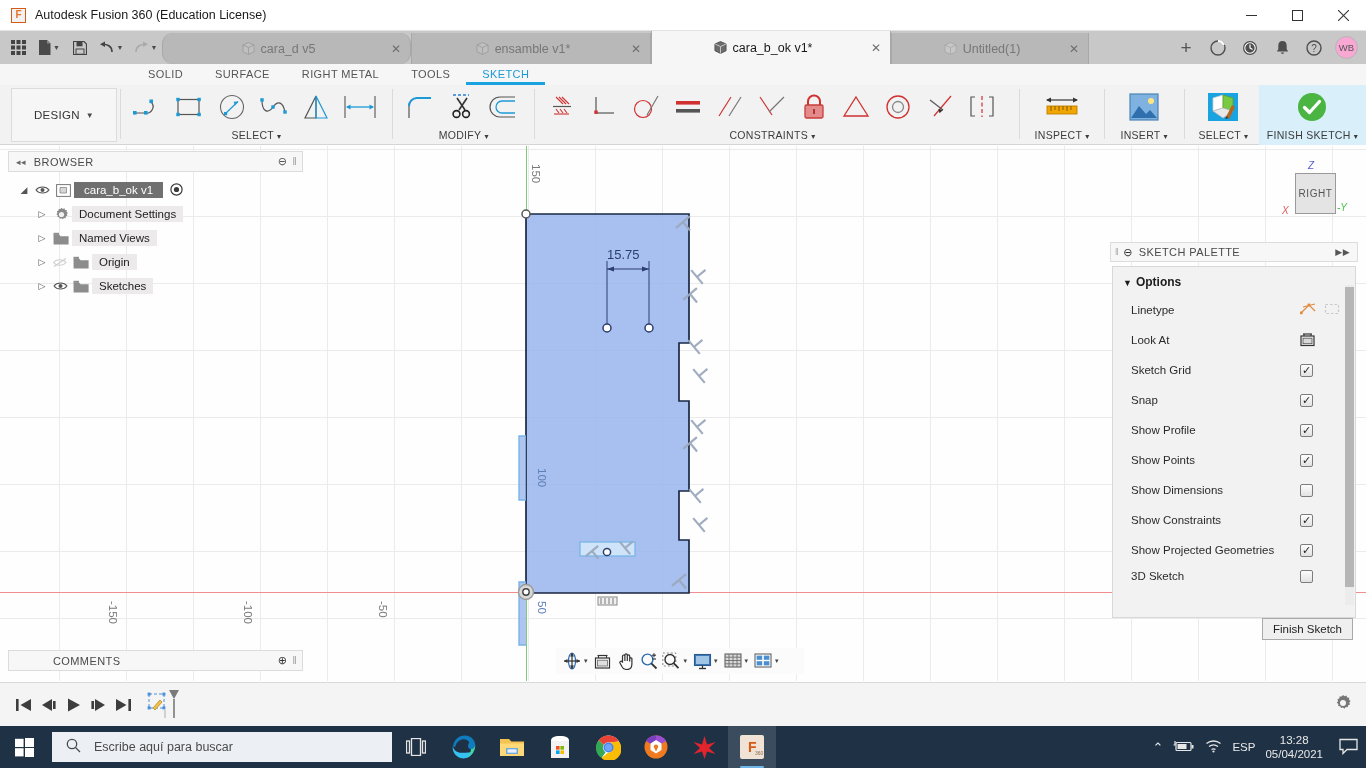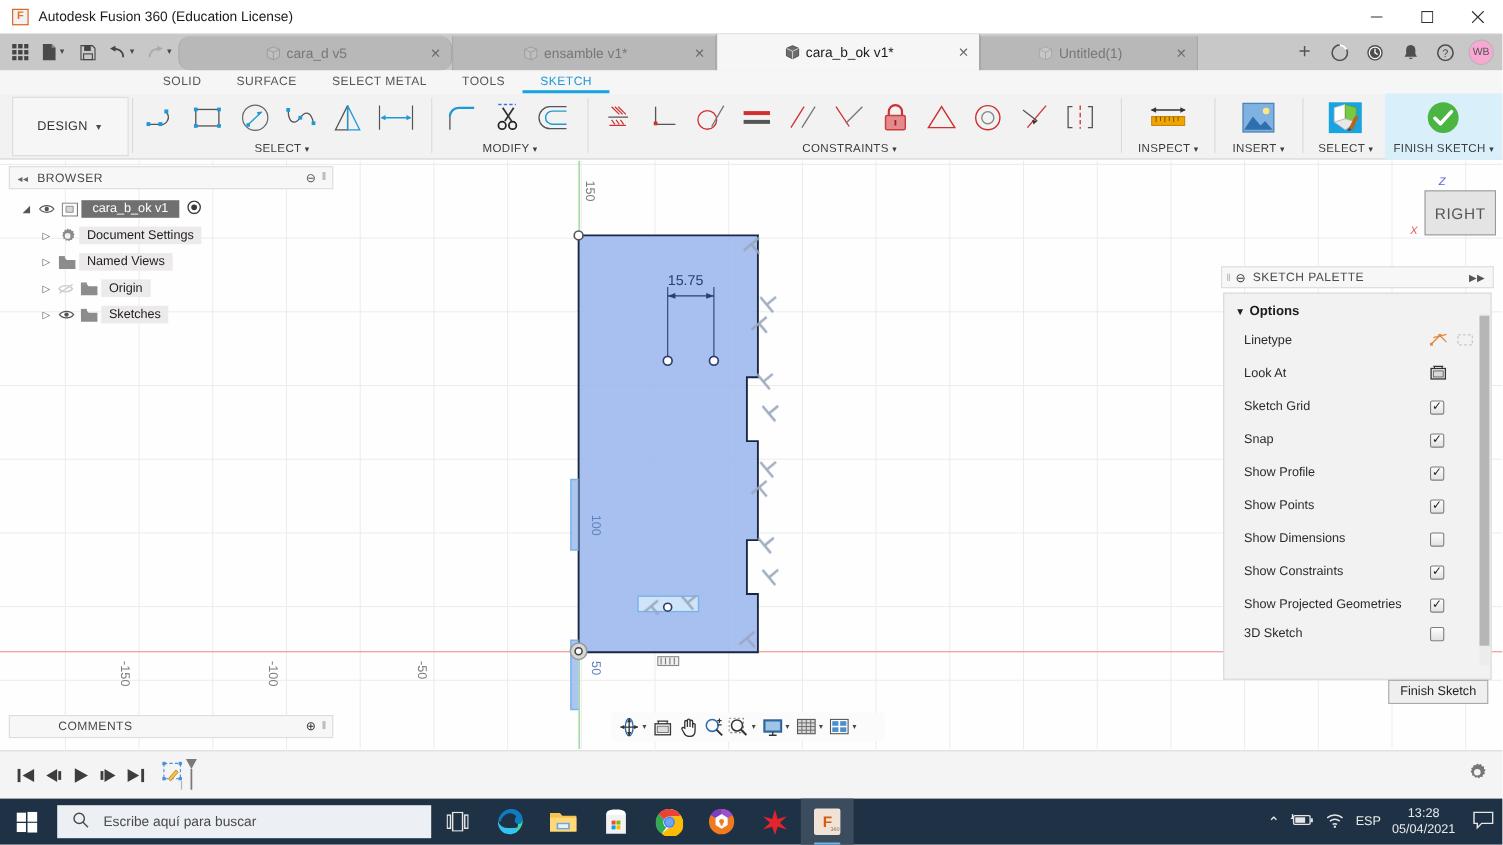--- a/index.html
+++ b/index.html
@@ -184,24 +184,24 @@
   .pal-thumb { position:absolute; right:1px; top:20px; width:9px; height:300px; background:#b6b6b6;}
 
   .finish-sk-btn {
     position:absolute; left:1262px; top:618px; width:91px; height:22px;
     background:#efefef; border:1px solid #a9a9a9;
     font-size:11.5px; color:#222; display:flex; align-items:center; justify-content:center;
   }
 
   
   .viewcube {
-    position:absolute; left:1295px; top:173px; width:65px; height:41px;
+    position:absolute; left:1295px; top:173px; width:41px; height:41px;
     background:#e4e4e4; border:1px solid #9a9a9a;
     display:flex; align-items:center; justify-content:center;
-    font-size:14px; color:#555; letter-spacing:.6px;
+    font-size:10px; color:#555; letter-spacing:.6px;
   }
   .vc-z { position:absolute; left:1308px; top:160px; font-size:10px; color:#5a5ad8; font-style:italic;}
   .vc-x { position:absolute; left:1282px; top:205px; font-size:10px; color:#e05a5a; font-style:italic;}
   .vc-y { position:absolute; left:1337px; top:202px; font-size:10px; color:#4cc44c; font-style:italic;}
 
   
   .navbar {
     position:absolute; left:556px; top:648px; width:248px; height:26px;
     background:#fbfbfb; display:flex; align-items:center; gap:1px; padding-left:5px;
   }
@@ -380,21 +380,21 @@
             <text x="8" y="12" font-size="10" font-family="Liberation Sans" fill="#4e4e4e" text-anchor="middle">?</text>
           </svg>
       </div>
       <div class="avatar">WB</div>
     </div>
   </div>
 
   <div class="ribbon-tabs">
     <div class="rtab">SOLID</div>
     <div class="rtab">SURFACE</div>
-    <div class="rtab">SELECT METAL</div>
+    <div class="rtab">RIGHT METAL</div>
     <div class="rtab">TOOLS</div>
     <div class="rtab active">SKETCH</div>
   </div>
 
   <div class="ribbon">
 
     <div class="design-btn">
       <span>DESIGN</span>
       <span class="caret" style="margin-left:6px;font-size:8px;">▼</span>
     </div>

